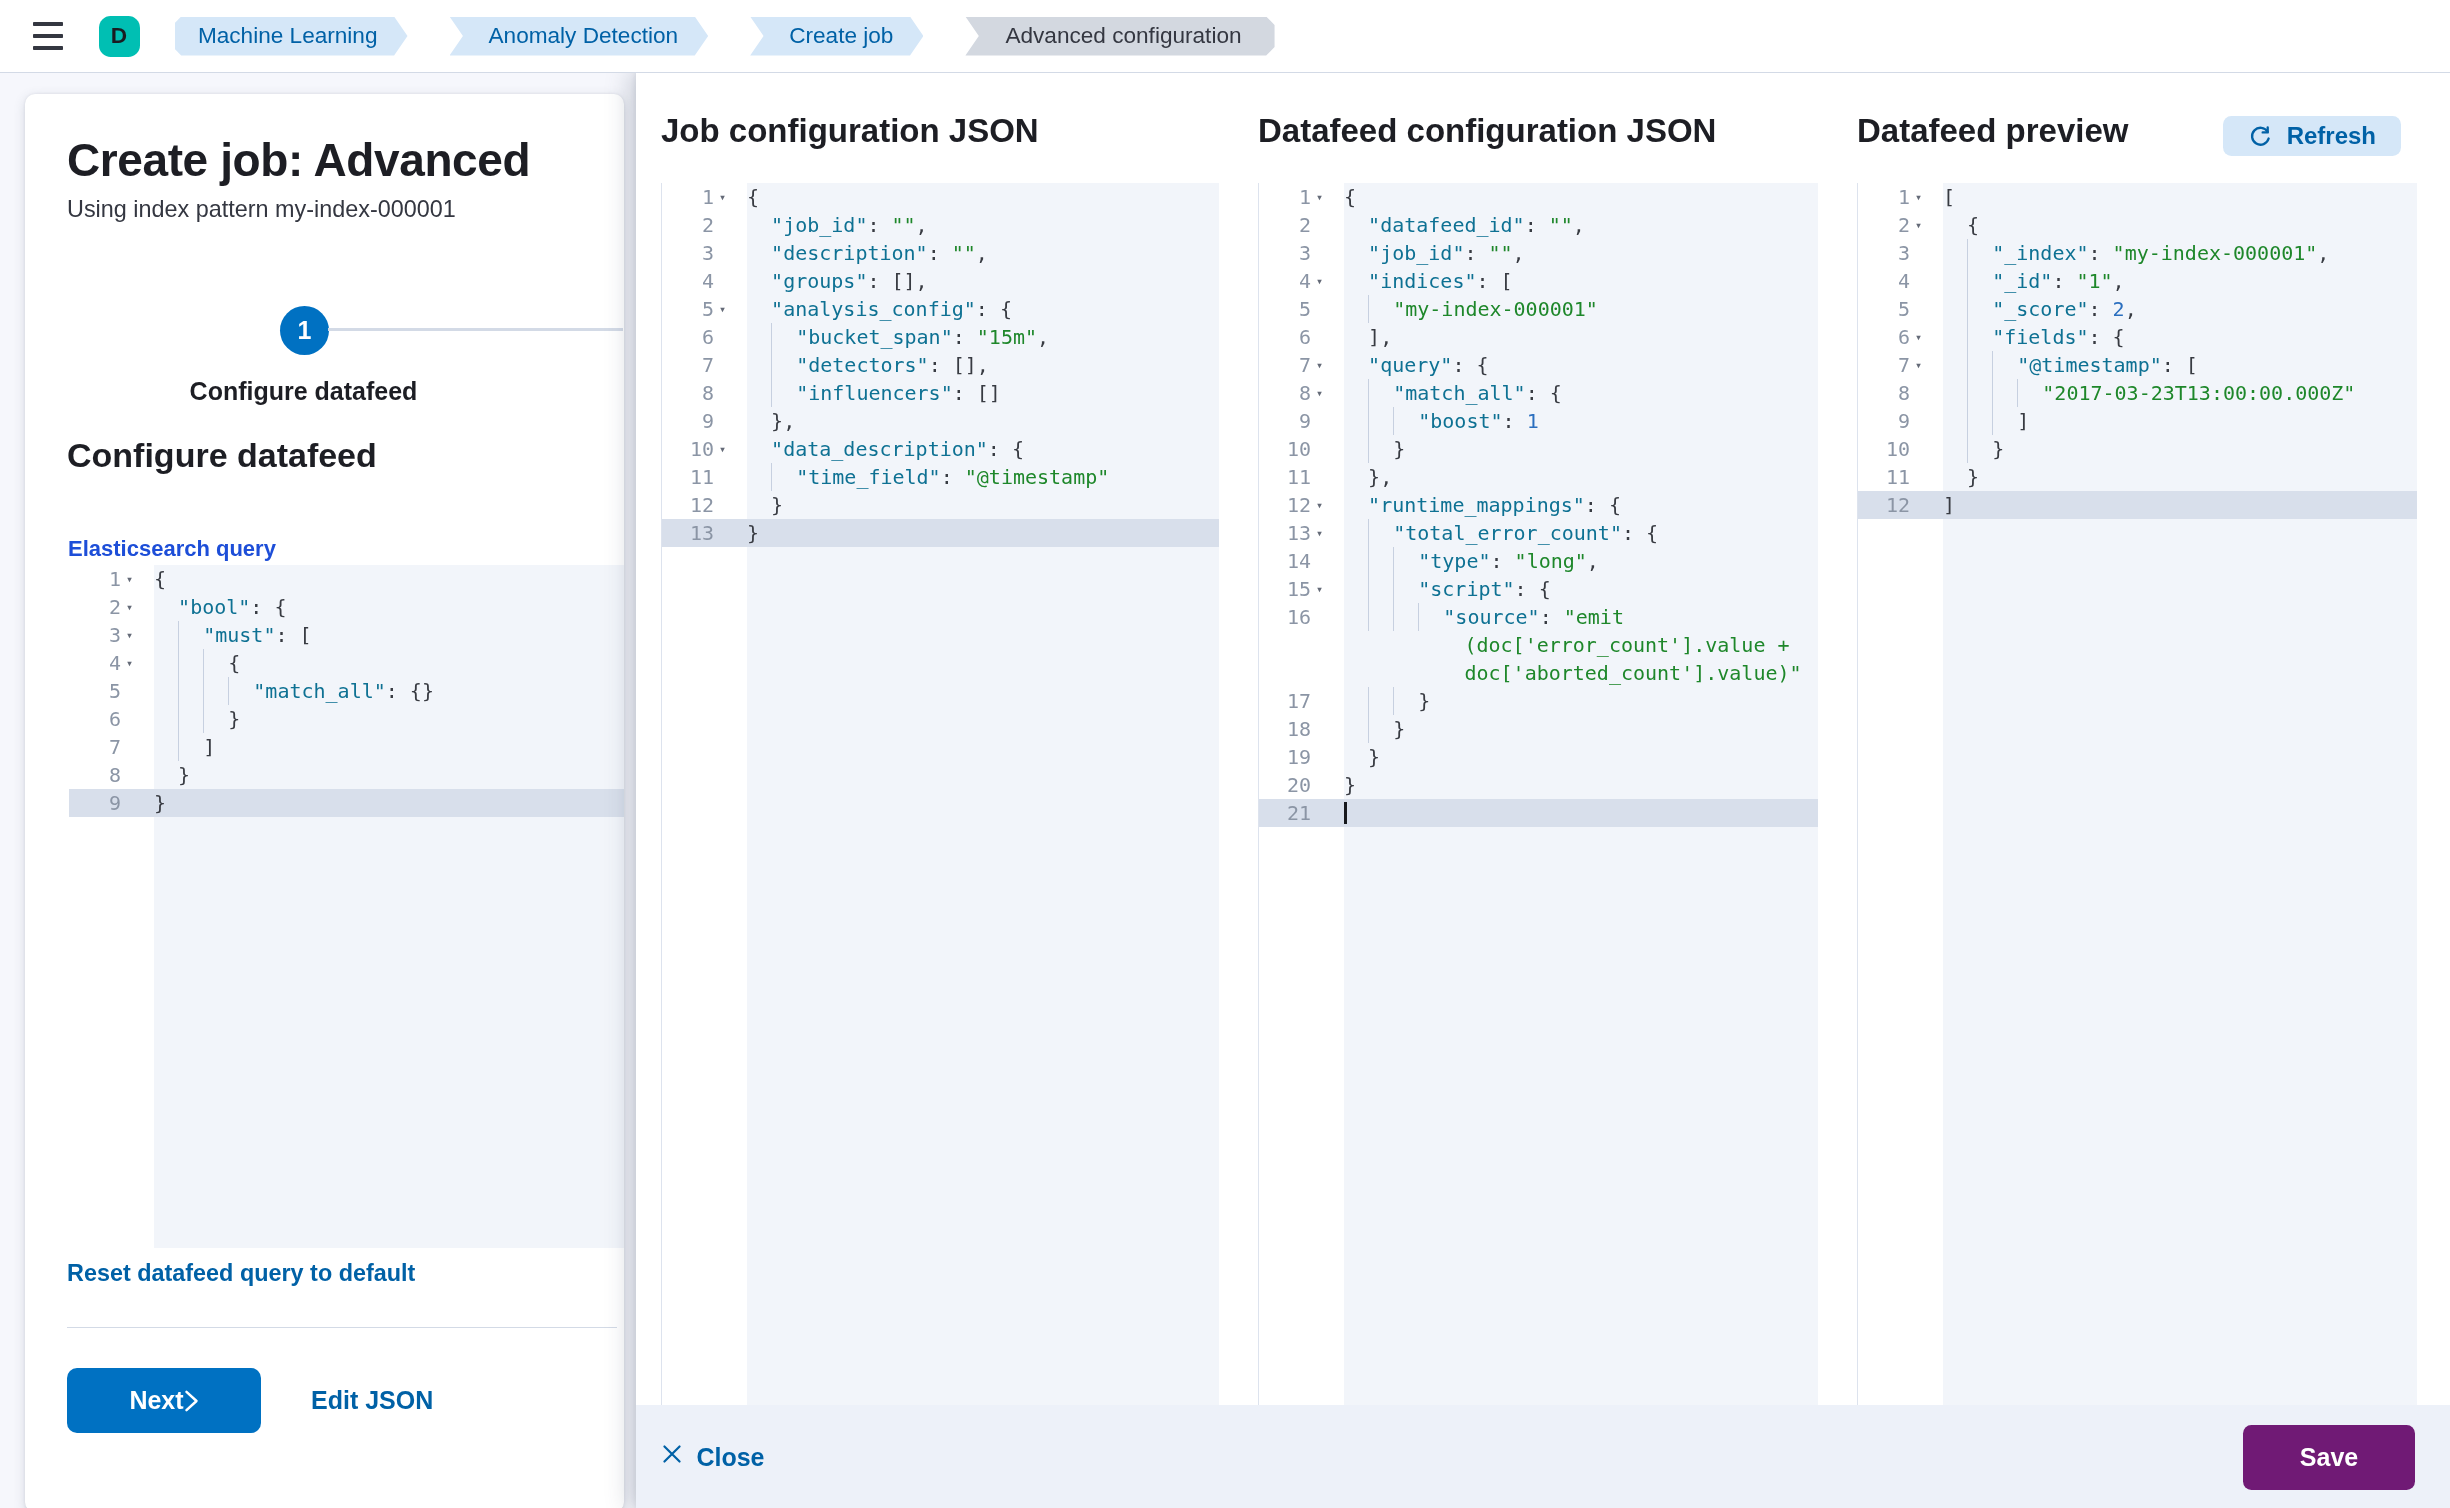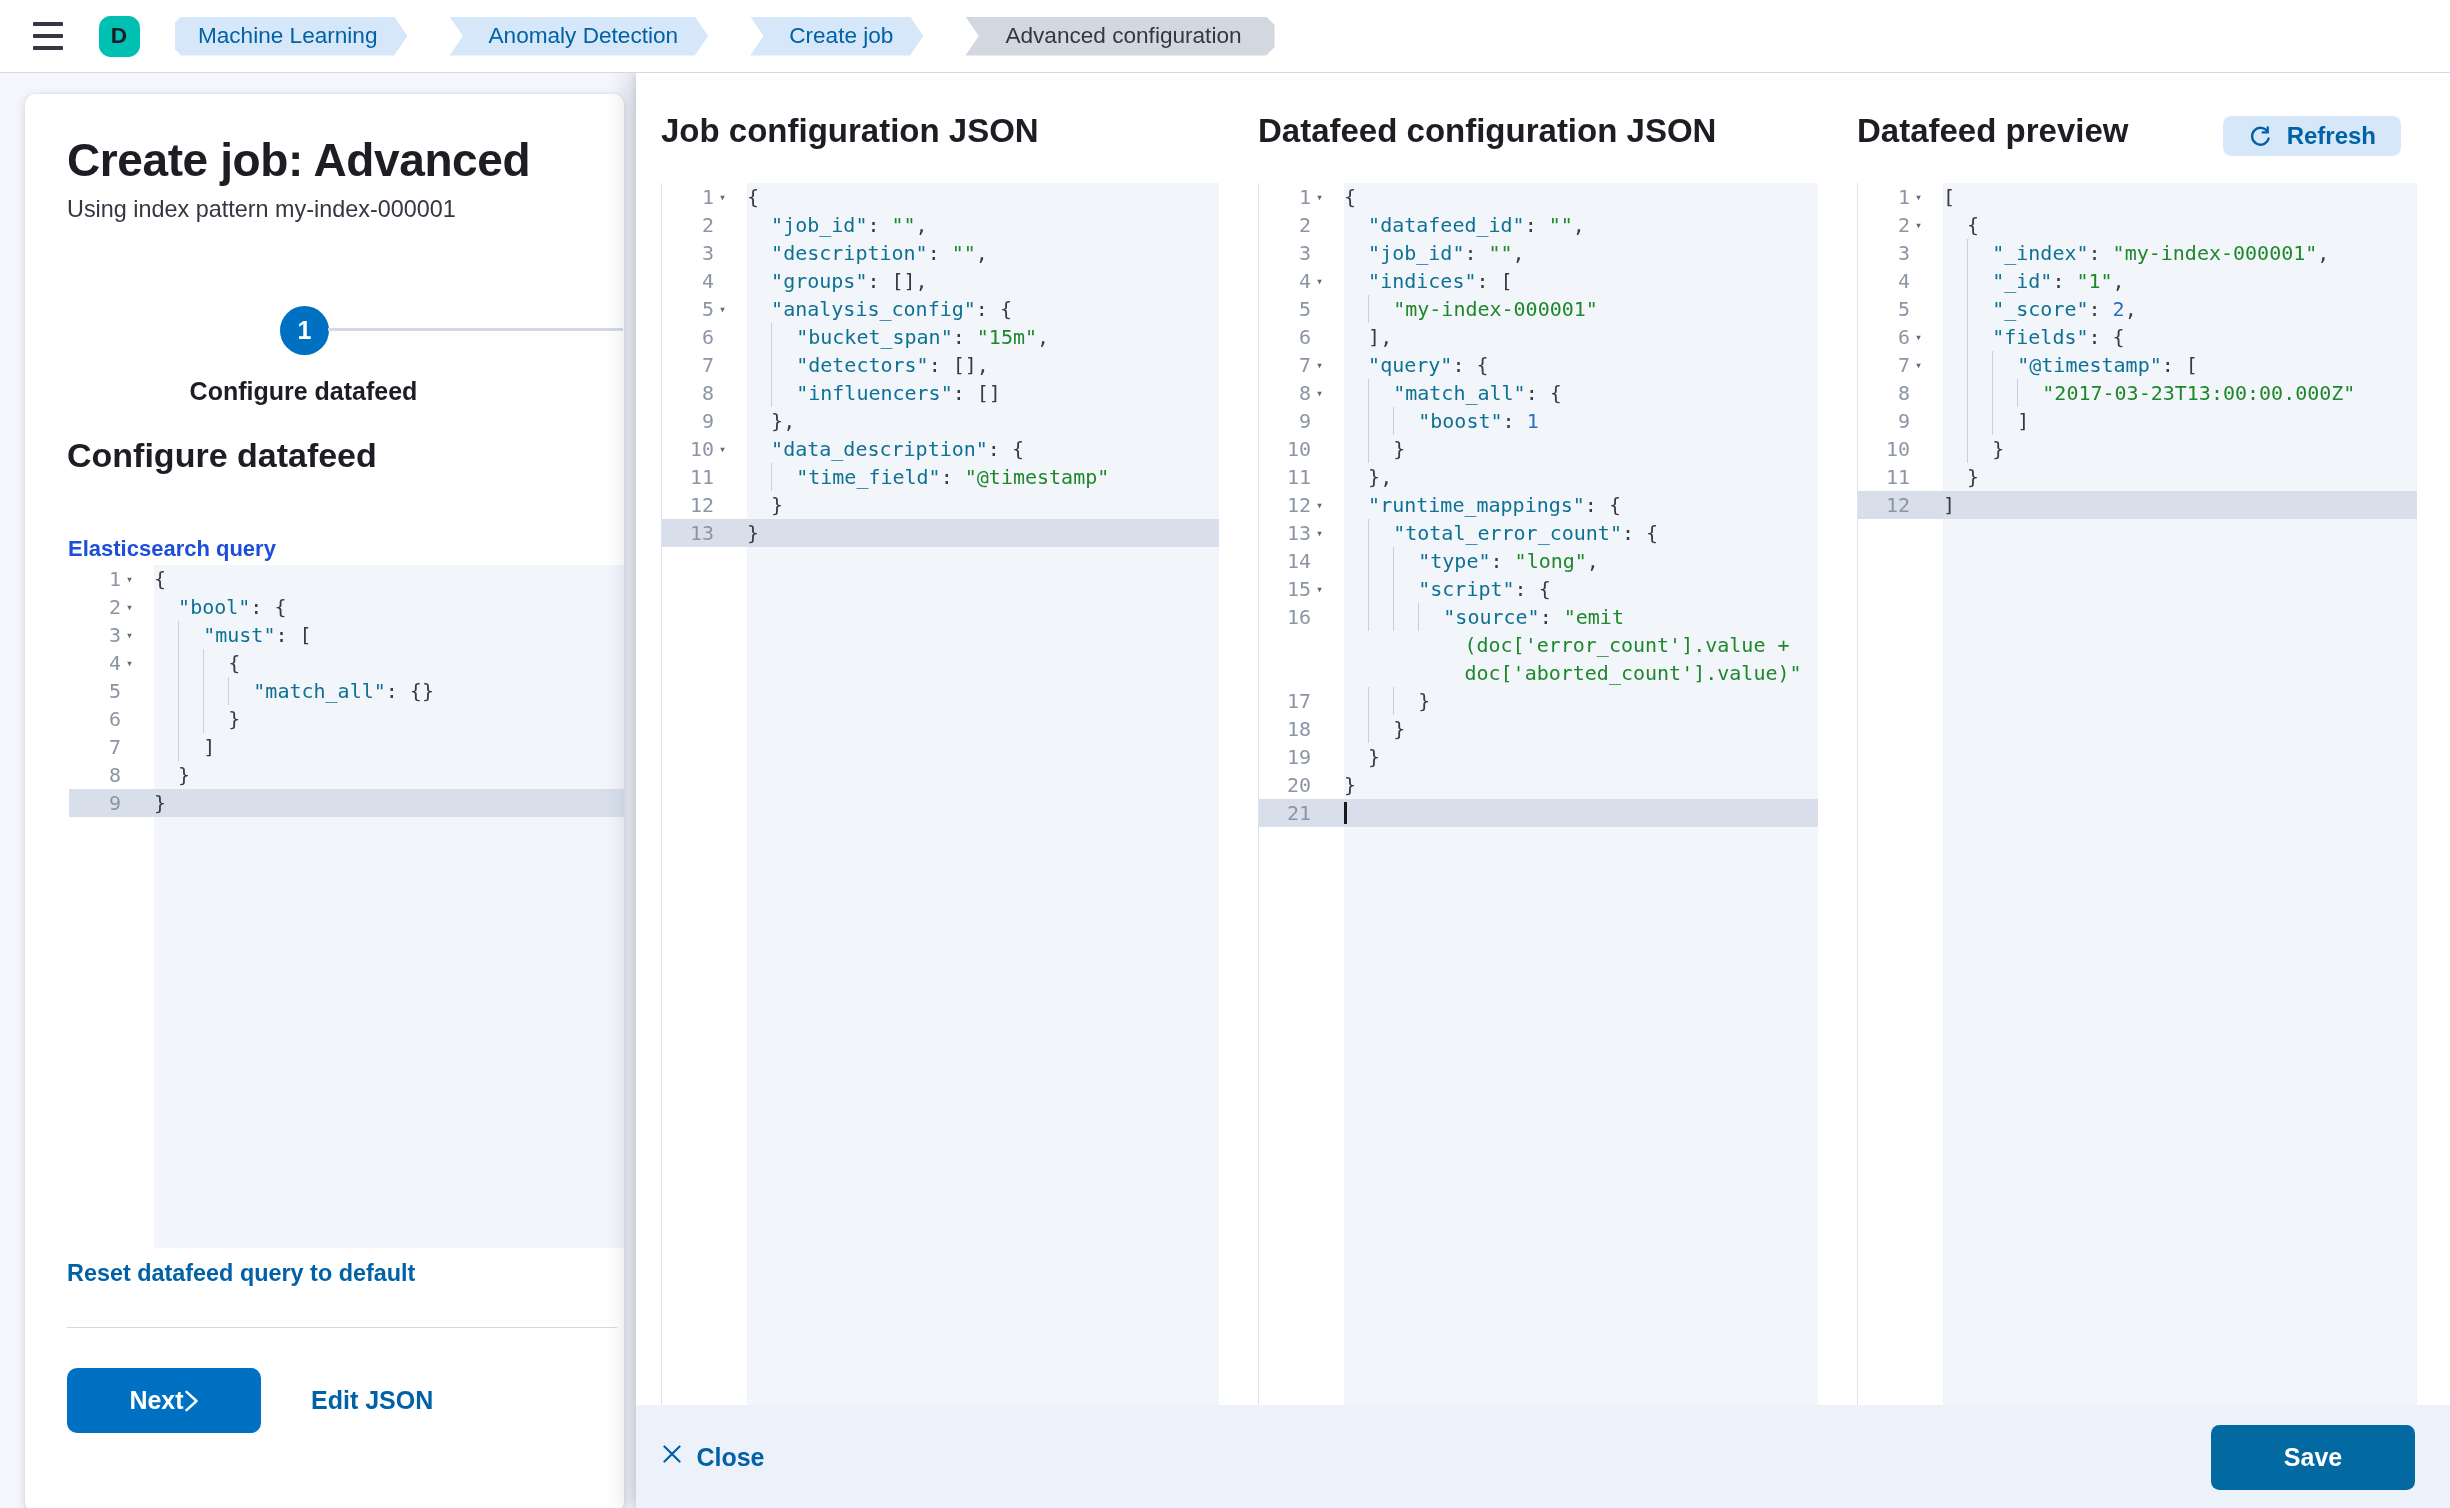--- a/index.html
+++ b/index.html
@@ -80,21 +80,21 @@
   .fl-editor{position:absolute;top:111px;height:1223px;border-left:1.7px solid #dde3ee;}
   .fe-1{left:25px;width:557px;}
   .fe-2{left:622px;width:559px;}
   .fe-3{left:1221px;width:559px;}
   .flyout-footer{
     position:absolute;left:0;right:0;bottom:0;height:104px;background:#edf1f9;
     display:flex;align-items:center;justify-content:space-between;padding:0 35px 0 25px;box-sizing:border-box;
   }
   .close-btn{display:flex;align-items:flex-start;gap:13.4px;background:none;border:none;cursor:pointer;color:#0061a6;font-size:25px;font-weight:600;font-family:inherit;padding:0;}
   .save-btn{
-    width:204px;height:65px;background:#0369a1;color:#fff;border:none;border-radius:8.4px;cursor:pointer;
+    width:172px;height:65px;background:#701a75;color:#fff;border:none;border-radius:8.4px;cursor:pointer;
     font-size:25px;font-weight:600;font-family:inherit;
   }
 
   
   .editor{
     background:linear-gradient(90deg,#ffffff 85px,#f2f5fa 85px);
     overflow:hidden;font-family:"DejaVu Sans Mono", monospace;font-size:20px;line-height:28px;
   }
   .crow{display:flex;height:28px;}
   .crow.hl{background:#d8dfeb;}

